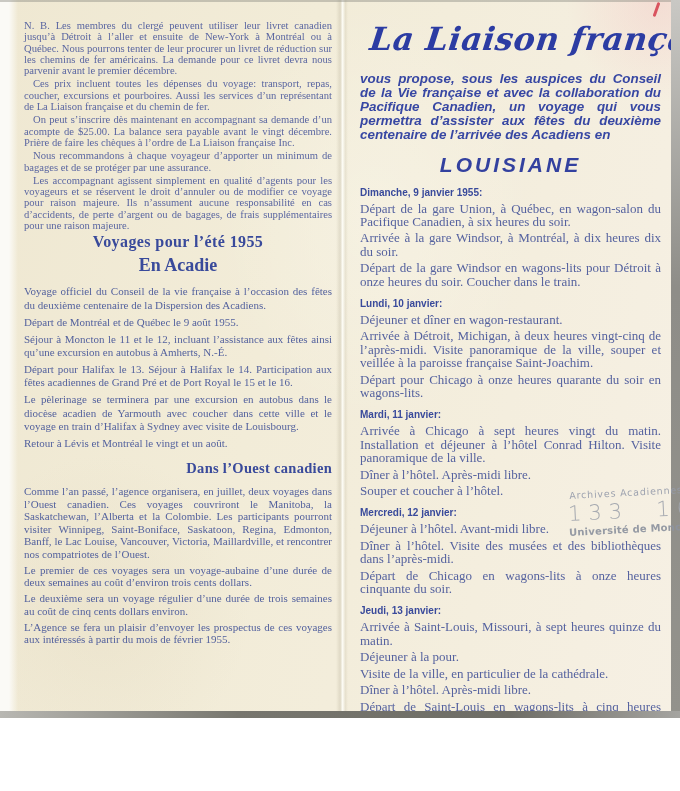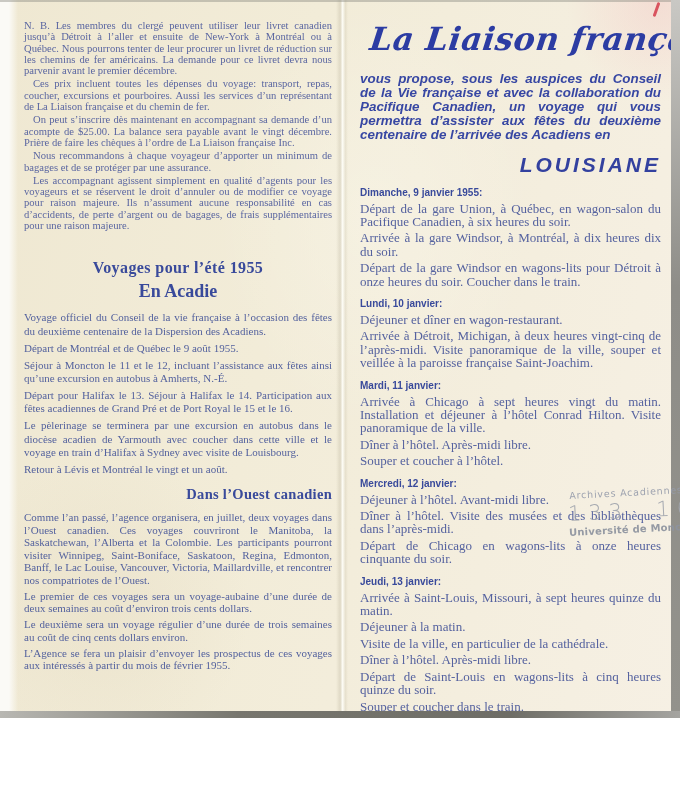--- a/index.html
+++ b/index.html
@@ -21,36 +21,36 @@
     background:linear-gradient(to right,rgba(120,110,80,0) 0%,rgba(120,110,80,0.16) 35%,rgba(255,255,250,0.85) 55%,rgba(120,110,80,0.10) 78%,rgba(120,110,80,0) 100%);}
 
   .page{position:absolute;color:var(--ink,#55629f);}
   .page-left{left:24px;top:20px;width:308px;font-family:"Liberation Serif",serif;}
   .page-right{left:360px;top:14px;width:301px;font-family:"Liberation Serif",serif;}
 
   .note{font-size:10.6px;line-height:11.3px;text-align:justify;margin:0 0 2px 0;
     text-indent:9px;color:#5a66a1;}
   .note.first{text-indent:0;}
   .h-main{font-family:"Liberation Serif",serif;font-weight:700;font-size:16px;
-    text-align:center;margin:28px 0 4px 0;color:var(--heading,#394a9b);letter-spacing:.4px;}
+    text-align:center;margin:2px 0 4px 0;color:var(--heading,#394a9b);letter-spacing:.4px;}
   .h-sub{font-family:"Liberation Serif",serif;font-weight:700;font-size:18px;
     text-align:center;margin:2px 0 9px 0;color:var(--heading,#394a9b);}
   .h-sub2{font-family:"Liberation Serif",serif;font-weight:700;font-size:14.5px;
     text-align:right;margin:10px 0 8px 0;color:var(--heading,#394a9b);letter-spacing:.3px;}
   .bpar{font-size:11px;line-height:13.4px;text-align:justify;margin:0 0 3.5px 0;color:#54629e;}
   .ouest .bpar{line-height:12.5px;}
 
   .r-title{font-family:"DejaVu Serif",serif;font-style:italic;font-weight:700;
     font-size:32px;color:var(--title-ink,#2c3ca3);transform:skewX(-7deg);
     margin:6px 0 0 10px;white-space:nowrap;letter-spacing:.5px;}
   .intro{font-family:"Liberation Sans",sans-serif;font-style:italic;font-weight:700;
     font-size:13.4px;line-height:13.9px;text-align:justify;margin:14px 0 0 0;
     color:var(--intro-ink,#3747a3);}
   .dest{font-family:"Liberation Sans",sans-serif;font-style:italic;font-weight:700;
-    font-size:21px;letter-spacing:3px;text-align:right;margin:11px 0 2px 0;color:#33419f;}
+    font-size:21px;letter-spacing:3px;text-align:center;margin:11px 0 2px 0;color:#33419f;}
   .day-h{font-family:Liberation Sans, sans-serif;font-weight:700;font-size:10px;
     margin:10px 0 4px 0;color:var(--heading,#394a9b);}
   .item{font-size:13px;line-height:13.4px;text-align:justify;margin:0 0 3px 0;color:#55629f;}
 
   .stamp{position:absolute;left:568px;top:487px;width:118px;transform:rotate(-3deg);
     color:var(--stamp-ink,#969cab);z-index:3;text-align:center;opacity:.92;}
   .stamp-l1{font-family:"DejaVu Sans",sans-serif;font-size:9.5px;letter-spacing:.8px;white-space:nowrap;}
   .stamp-num{font-family:"DejaVu Sans",sans-serif;font-weight:300;font-size:21px;
     letter-spacing:7px;white-space:pre;color:#a2a6ae;margin:1px 0;}
   .stamp-l2{font-family:"DejaVu Sans",sans-serif;font-size:10px;font-weight:700;
@@ -98,34 +98,35 @@
     <div class="dest">LOUISIANE</div>
 
     <h4 class="day-h">Dimanche, 9 janvier 1955:</h4>
     <p class="item">Départ de la gare Union, à Québec, en wagon-salon du Pacifique Canadien, à six heures du soir.</p>
     <p class="item">Arrivée à la gare Windsor, à Montréal, à dix heures dix du soir.</p>
     <p class="item">Départ de la gare Windsor en wagons-lits pour Détroit à onze heures du soir.  Coucher dans le train.</p>
 
     <h4 class="day-h">Lundi, 10 janvier:</h4>
     <p class="item">Déjeuner et dîner en wagon-restaurant.</p>
     <p class="item">Arrivée à Détroit, Michigan, à deux heures vingt-cinq de l’après-midi.  Visite panoramique de la ville, souper et veillée à la paroisse française Saint-Joachim.</p>
+    <p class="item">Départ pour Chicago à onze heures quarante du soir en wagons-lits.</p>
 
     <h4 class="day-h">Mardi, 11 janvier:</h4>
     <p class="item">Arrivée à Chicago à sept heures vingt du matin. Installation et déjeuner à l’hôtel Conrad Hilton. Visite panoramique de la ville.</p>
     <p class="item">Dîner à l’hôtel.  Après-midi libre.</p>
     <p class="item">Souper et coucher à l’hôtel.</p>
 
     <h4 class="day-h">Mercredi, 12 janvier:</h4>
     <p class="item">Déjeuner à l’hôtel.  Avant-midi libre.</p>
     <p class="item">Dîner à l’hôtel.  Visite des musées et des bibliothèques dans l’après-midi.</p>
     <p class="item">Départ de Chicago en wagons-lits à onze heures cinquante du soir.</p>
 
     <h4 class="day-h">Jeudi, 13 janvier:</h4>
     <p class="item">Arrivée à Saint-Louis, Missouri, à sept heures quinze du matin.</p>
-    <p class="item">Déjeuner à la matin.</p>
+    <p class="item">Déjeuner à la pour.</p>
     <p class="item">Visite de la ville, en particulier de la cathédrale.</p>
     <p class="item">Dîner à l’hôtel.  Après-midi libre.</p>
     <p class="item">Départ de Saint-Louis en wagons-lits à cinq heures quinze du soir.</p>
     <p class="item">Souper et coucher dans le train.</p>
   </div>
 
   <div class="stamp">
     <div class="stamp-l1">Archives Acadiennes</div>
     <div class="stamp-num">133  16</div>
     <div class="stamp-l2">Université de Moncton</div>

